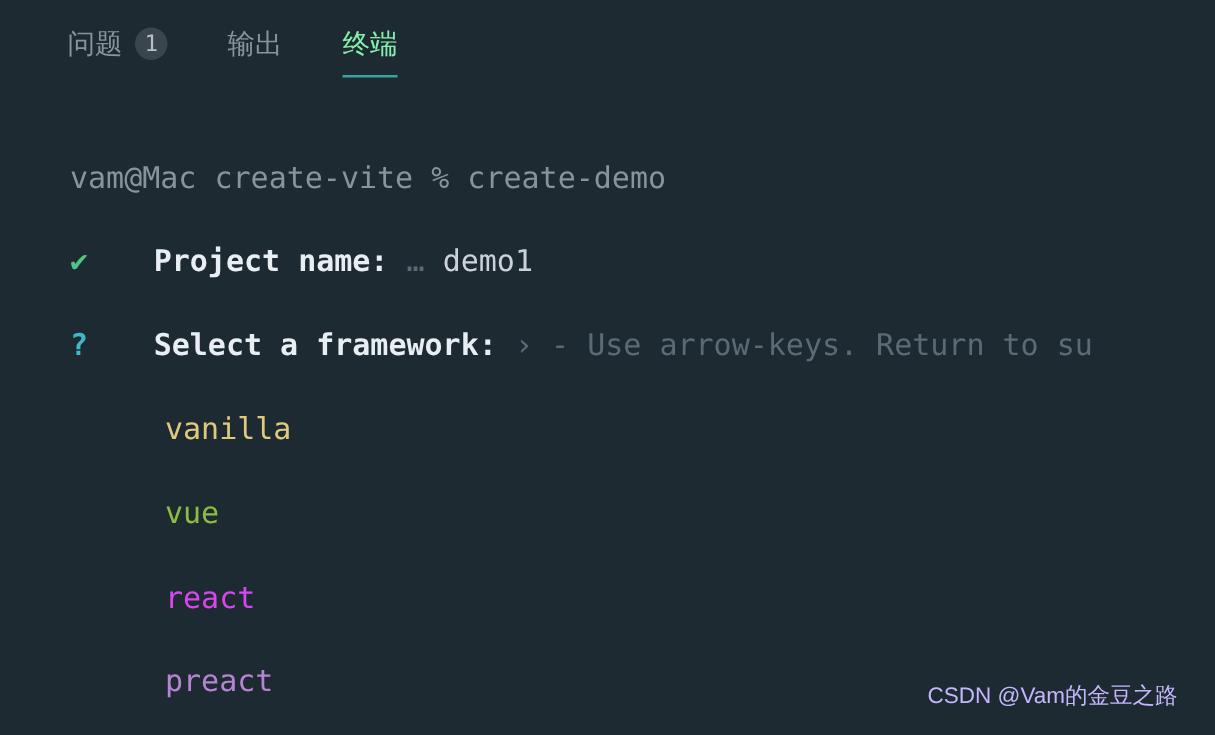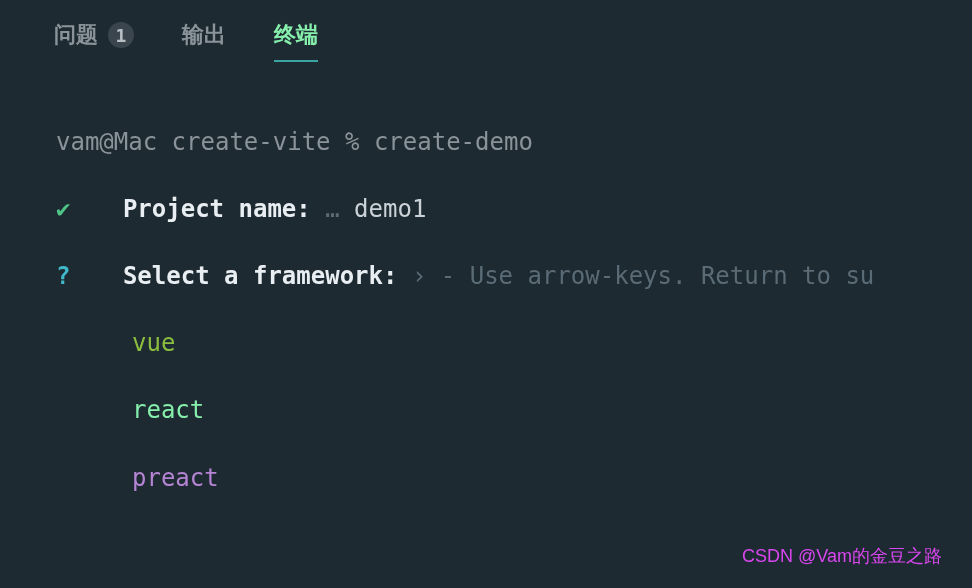--- a/index.html
+++ b/index.html
@@ -24,21 +24,20 @@
     .tab {
       color: #8a9399;
       font-size: 22px;
       font-family: -apple-system, "PingFang SC", "Microsoft YaHei", sans-serif;
       padding: 8px 4px 12px 4px;
       cursor: pointer;
       display: flex;
       align-items: center;
       gap: 10px;
       position: relative;
-      font-weight: bold;
     }
     .tab.active {
       color: #86efac;
     }
     .tab.active::after {
       content: "";
       position: absolute;
       bottom: 0;
       left: 4px;
       right: 4px;
@@ -81,27 +80,27 @@
     }
     .question {
       color: #3fb8c9;
       font-weight: bold;
     }
     .option {
       padding-left: 76px;
     }
     .vanilla { color: #e0c97d; }
     .vue { color: #8bbd3e; }
-    .react { color: #86efac; }
+    .react { color: #d946ef; }
     .preact { color: #b584d4; }
     .watermark {
       position: absolute;
       bottom: 20px;
       right: 30px;
-      color: #d946ef;
+      color: #c4b5fd;
       font-size: 18px;
       font-family: -apple-system, "PingFang SC", "Microsoft YaHei", sans-serif;
       margin-left: 16px;
     }
   </style>
 </head>
 <body>
 
 <div class="tabs">
   <div class="tab">
@@ -113,20 +112,21 @@
   </div>
   <div class="tab active">
     <span>终端</span>
   </div>
 </div>
 
 <div class="terminal">
 <div class="prompt-line">vam@Mac create-vite % create-demo</div>
 <div><span class="check">✔</span> <span class="bold-white">Project name:</span> <span class="dim">…</span> <span>demo1</span></div>
 <div><span class="question">?</span> <span class="bold-white">Select a framework:</span> <span class="dim">›</span> <span class="dim">- Use arrow-keys. Return to su</span></div>
+<div class="option"><span class="vanilla">vanilla</span></div>
 <div class="option"><span class="vue">vue</span></div>
 <div class="option"><span class="react">react</span></div>
 <div class="option"><span class="preact">preact</span></div>
 
 
 
 </div>
 
 <div class="watermark">CSDN @Vam的金豆之路</div>
 

